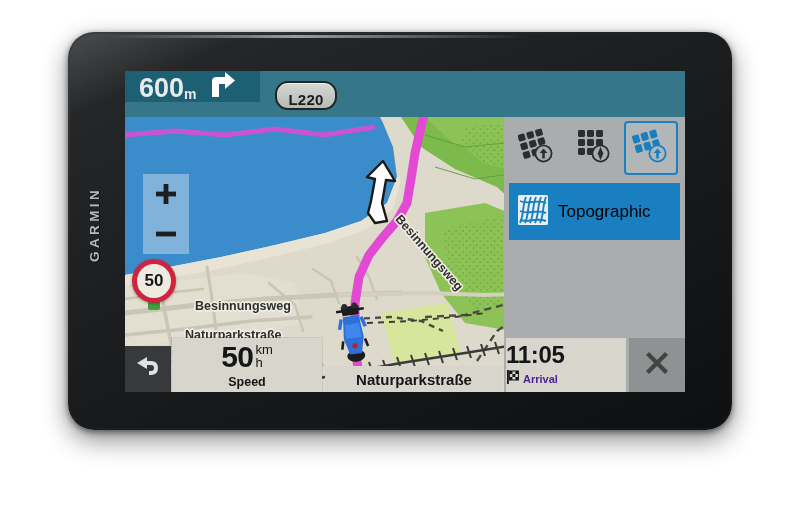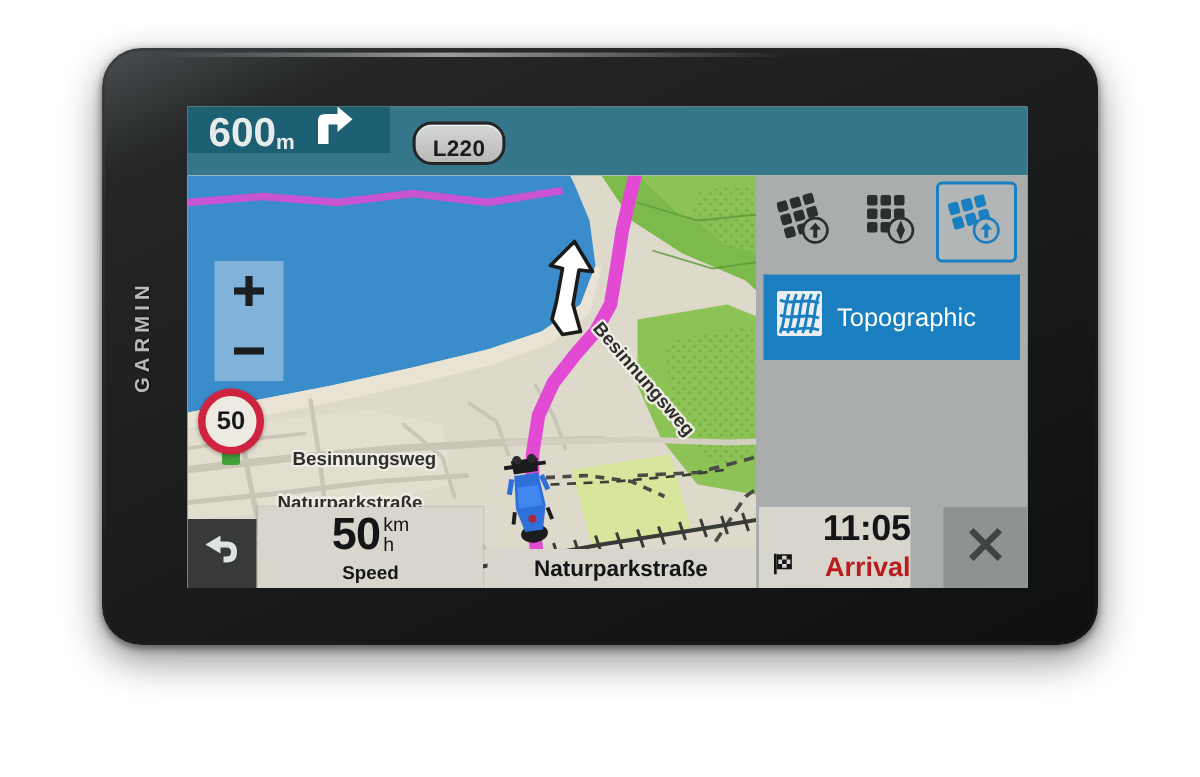--- a/index.html
+++ b/index.html
@@ -79,21 +79,21 @@
 
   
   #panel{position:absolute;right:0;top:46px;width:181px;height:275px;background:#a9adad;}
   #layer-row{position:absolute;left:0;top:0;width:181px;height:62px;}
   .layer-btn{position:absolute;top:4px;width:54px;height:54px;display:flex;align-items:center;justify-content:center;}
   .layer-btn.sel{border:2px solid #1a80c4;border-radius:4px;background:#b2b6b6;box-sizing:border-box;}
   #lb0{left:6px;} #lb1{left:63px;} #lb2{left:120px;}
 
   #topographic-btn{position:absolute;left:5px;top:66px;width:171px;height:57px;background:#1a7fc1;
     display:flex;align-items:center;padding-left:9px;box-sizing:border-box;}
-  #topographic-btn .lbl{color:#ffffff;font-size:17px;margin-left:10px;}
+  #topographic-btn .lbl{color:#000000;font-size:17px;margin-left:10px;}
 
   #birdseye-btn{position:absolute;left:5px;top:140px;width:171px;height:52px;
     display:flex;align-items:center;padding-left:9px;box-sizing:border-box;}
   #birdseye-btn .lbl{color:#1d1f20;font-size:17px;margin-left:10px;}
 
   
   #back-btn{position:absolute;left:0;bottom:0;width:46px;height:46px;background:#37393a;
     display:flex;align-items:center;justify-content:center;}
   #speed-widget{position:absolute;left:47px;bottom:0;width:150px;height:54px;
     background:#d8d5cc;display:flex;flex-direction:column;align-items:center;justify-content:center;
@@ -101,25 +101,25 @@
   #speed-row{display:flex;align-items:flex-start;line-height:1;}
   #speed-val{font-size:30px;font-weight:700;color:#141516;letter-spacing:-.5px;}
   #speed-unit{display:flex;flex-direction:column;font-size:13px;font-weight:400;color:#141516;
     line-height:1.02;margin-left:2px;margin-top:1px;}
   #speed-cap{font-size:12.5px;font-weight:700;color:#141516;margin-top:3px;}
 
   #street-banner{position:absolute;left:200px;bottom:0;width:178px;height:26px;background:#d8d5cc;
     display:flex;align-items:center;justify-content:center;}
   #street-banner span{font-size:15px;font-weight:700;color:#141516;}
 
-  #arrival-widget{position:absolute;left:381px;bottom:0;width:101px;height:54px;background:#d8d5cc;
-    display:flex;flex-direction:column;align-items:flex-end;justify-content:center;}
+  #arrival-widget{position:absolute;left:381px;bottom:0;width:120px;height:54px;background:#d8d5cc;
+    display:flex;flex-direction:column;align-items:flex-start;justify-content:center;}
   #arr-time{font-size:24px;font-weight:700;color:#141516;line-height:1;letter-spacing:-.3px;}
   #arr-row{display:flex;align-items:center;margin-top:3px;}
-  #arr-cap{font-size:18px;font-weight:700;color:#b91c1c;margin-left:20px;}
+  #arr-cap{font-size:11px;font-weight:700;color:#4c1d95;margin-left:2px;}
 
   #close-btn{position:absolute;left:504px;bottom:0;width:56px;height:54px;background:#8e9292;
     display:flex;align-items:center;justify-content:center;}
 </style>
 </head>
 <body>
 
 <div id="root">
 
   <div id="device">

